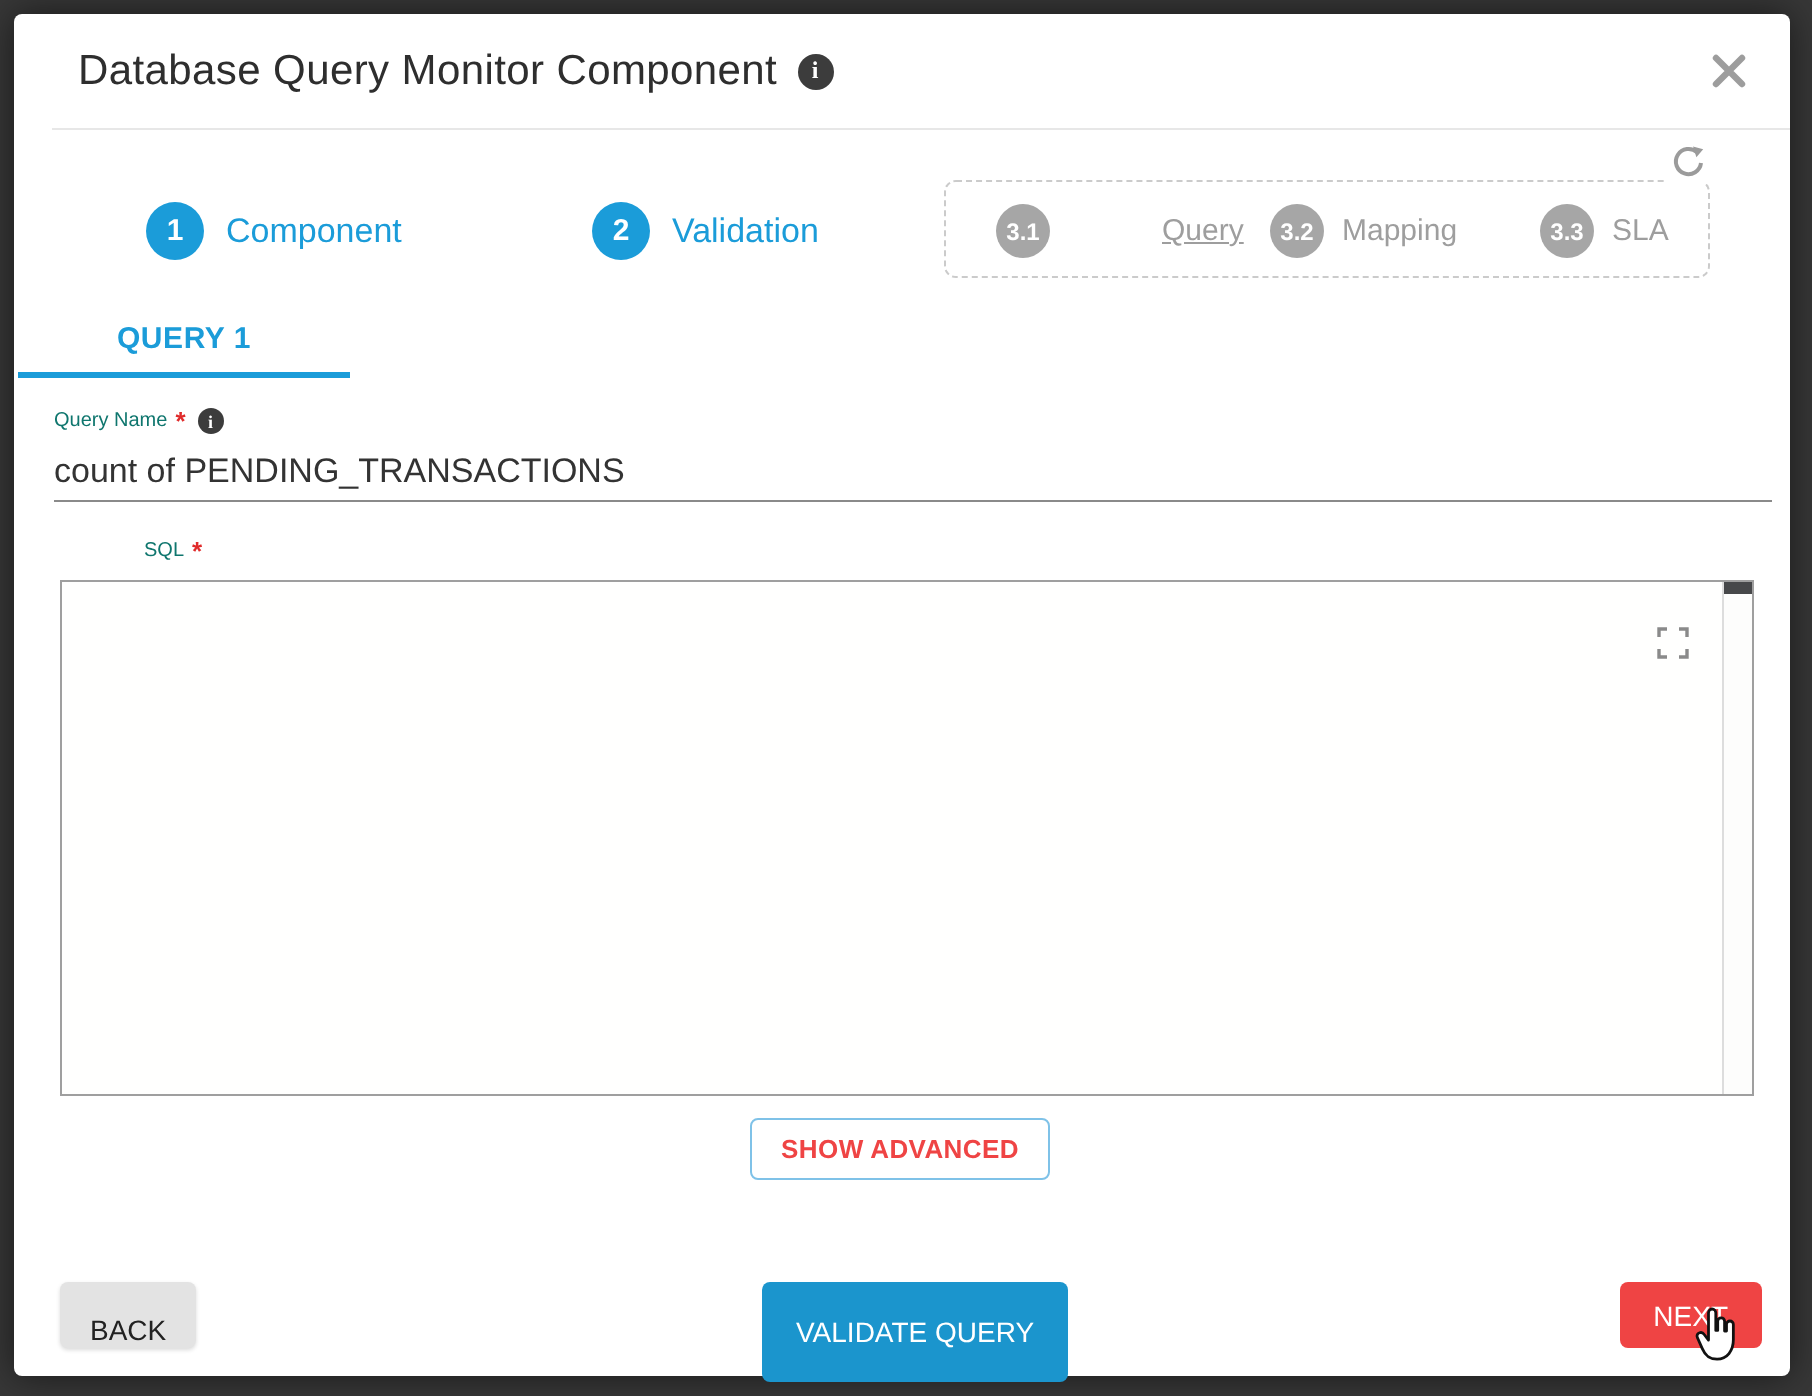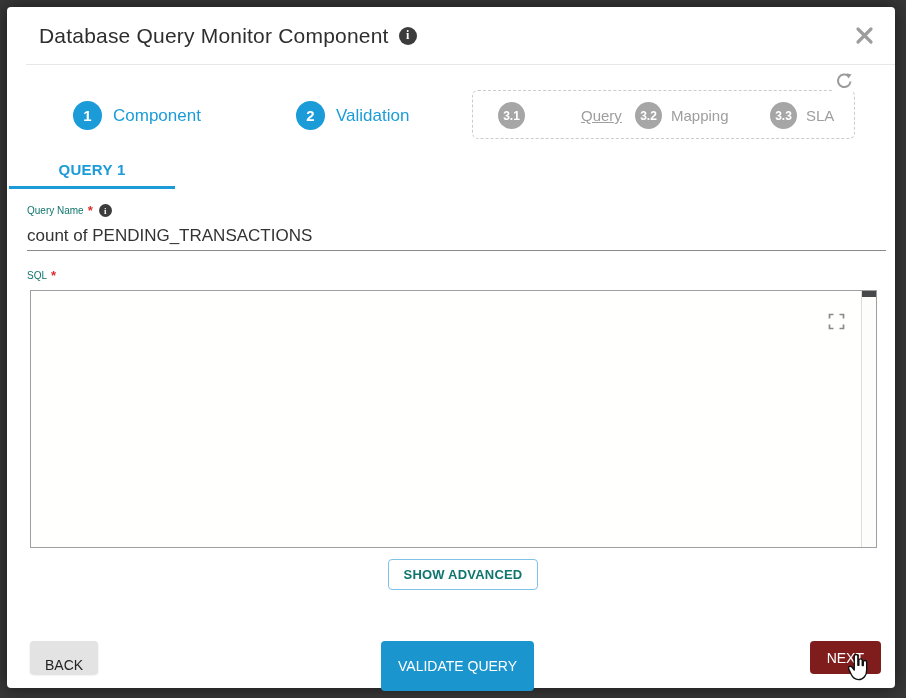--- a/index.html
+++ b/index.html
@@ -89,36 +89,36 @@
   .tok-table { background:#d9e1f2; color:#1d1d35; }
   .expand-icon { position:absolute; right:31px; top:22px; cursor:pointer; line-height:0; }
   .code-scrollbar {
     position:absolute; right:0; top:0; bottom:0; width:15px;
     border-left:1px solid #ddd; background:#fdfdfc; cursor:pointer;
   }
   .code-scroll-thumb { position:absolute; left:0; top:0; width:100%; height:6px; background:#47484a; }
   
   .btn { border-radius:4px; font-family:"Liberation Sans",sans-serif; cursor:pointer; border:none; }
   .show-advanced {
-    position:absolute; left:381px; top:552px; width:150px; height:31px;
-    background:#fff; border:1px solid #7fc2e8; color:#0f766e;
+    position:absolute; left:368px; top:552px; width:150px; height:31px;
+    background:#fff; border:1px solid #7fc2e8; color:#ef4444;
     font-size:13px; font-weight:bold; letter-spacing:.2px;
   }
   .footer-back {
     position:absolute; left:23px; top:634px; height:33px; padding:16px 15px;
     background:#e3e3e3; color:#222; font-size:14px;
     box-shadow:0 1px 2px rgba(0,0,0,.15);
   }
   .footer-validate {
     position:absolute; left:374px; top:634px; height:50px; padding:0 17px;
     background:#1b95cd; color:#fff; font-size:14px;
   }
   .footer-next {
     position:absolute; right:14px; top:634px; height:33px; padding:0 17px;
-    background:#7f1d1d; color:#fff; font-size:14px;
+    background:#ef4444; color:#fff; font-size:14px;
   }
   .cursor-hand { position:absolute; left:838px; top:646px; pointer-events:none; line-height:0; }
 </style>
 </head>
 <body>
 
 <div class="dialog">
 
   <div class="header">
     <span class="title">Database Query Monitor Component</span>
@@ -164,21 +164,21 @@
     <span>QUERY 1</span>
   </div>
 
   <div class="field-label-row" style="top:196px;">
     <span class="field-label">Query Name</span>
       <span class="req-mark">*</span>
     <span class="mini-info">i</span>
   </div>
   <input class="query-name-value" type="text" value="count of PENDING_TRANSACTIONS" style="">
 
-  <div class="field-label-row" style="top:261px;">
+  <div class="field-label-row" style="top:261px;margin-left:45px;">
     <span class="field-label">SQL</span>
       <span class="req-mark">*</span>
   </div>
 
   <div class="code-box">
     <span class="expand-icon">
       <svg width="17" height="17" viewBox="0 0 17 17" fill="none" stroke="#8a8a8a" stroke-width="1.7">
         <path d="M1.5 5.5 V1.5 H5.5"></path>
           <path d="M11.5 1.5 H15.5 V5.5"></path>
           <path d="M15.5 11.5 V15.5 H11.5"></path>

